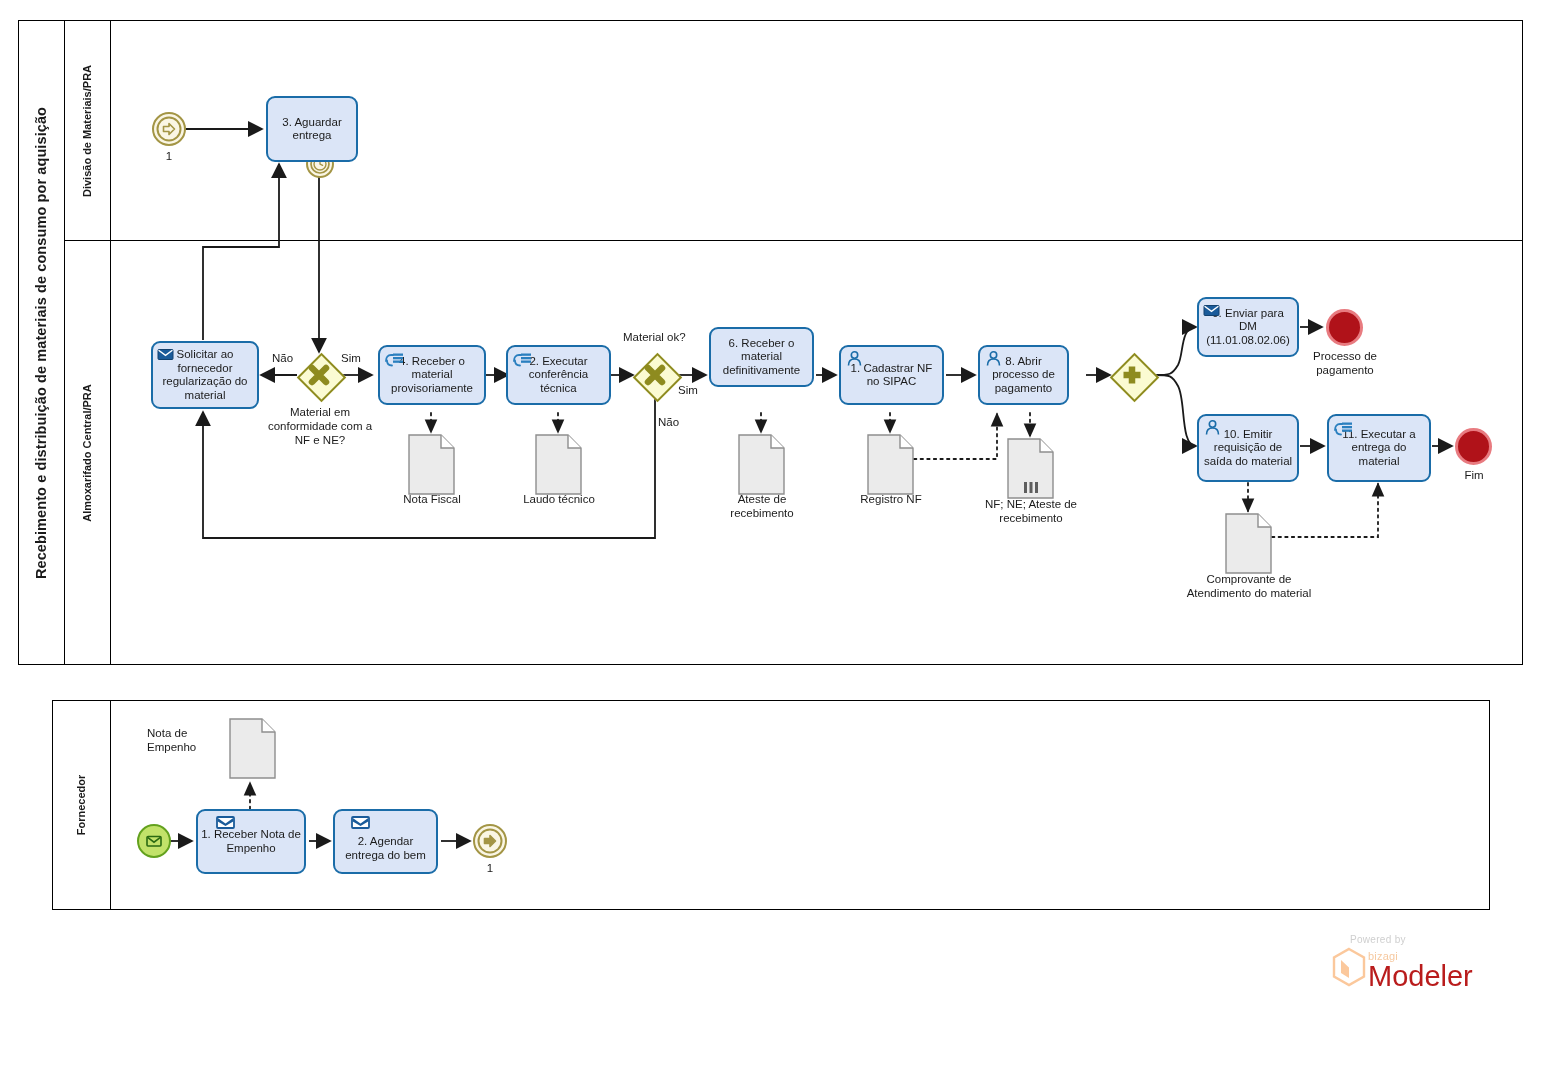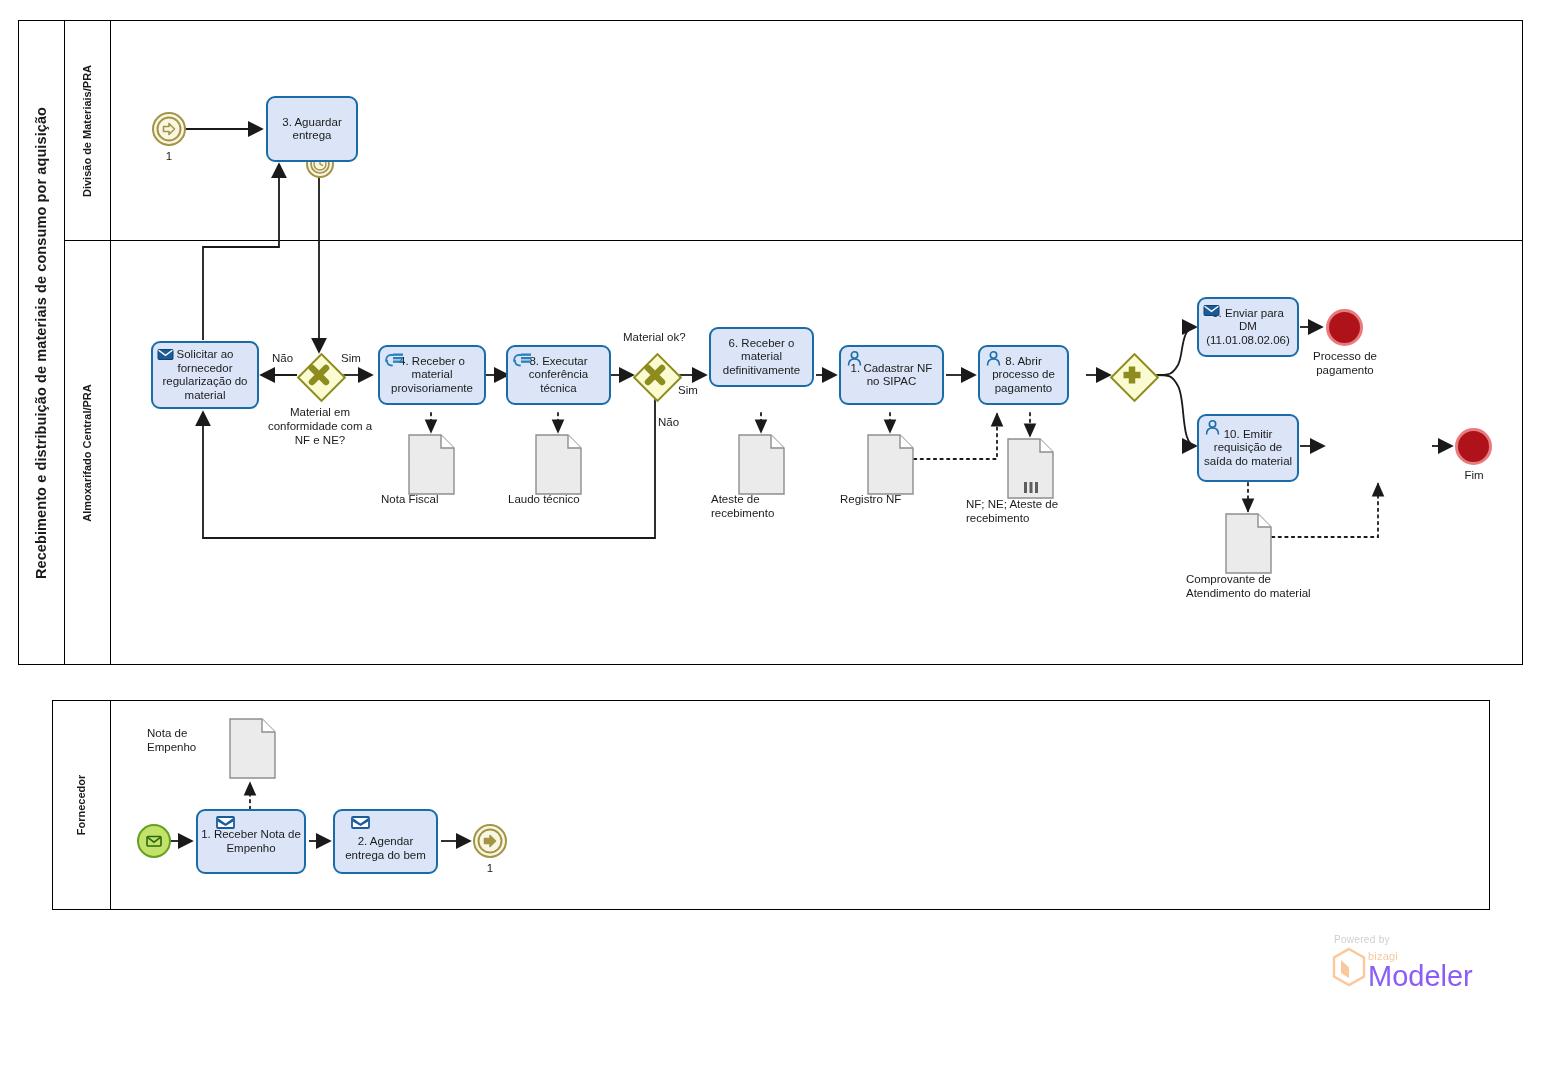--- a/index.html
+++ b/index.html
@@ -29,32 +29,32 @@
            background:#fbfbd2;border:2px solid #8e8b1f;transform:rotate(45deg);}
   .gw .sym{position:absolute;left:0;top:0;right:0;bottom:0;}
 
   
   .ev{position:absolute;border-radius:50%;box-sizing:border-box;}
   .ev .inner{position:absolute;left:0;top:0;right:0;bottom:0;display:flex;align-items:center;justify-content:center;}
 
   
   .dataobj{position:absolute;width:47px;height:61px;}
   .dataobj svg{display:block;}
-  .doclabel{position:absolute;font-size:11.5px;line-height:14px;color:#1b1b1b;}
+  .doclabel{position:absolute;text-align:center;font-size:11.5px;line-height:14px;color:#1b1b1b;}
 
   .flowlbl{position:absolute;font-size:11.5px;line-height:14px;color:#1b1b1b;white-space:nowrap;}
   .evlabel{position:absolute;text-align:center;font-size:11.5px;line-height:14px;color:#1b1b1b;}
 
   svg.edges{position:absolute;left:0;top:0;width:1541px;height:1080px;overflow:visible;pointer-events:none;}
 
   
   .wm{position:absolute;}
   .wm .pb{font-size:10px;color:#cfcfcf;letter-spacing:.3px;}
   .wm .bz{font-size:11px;color:#f6c9a0;letter-spacing:.2px;}
-  .wm .md{font-size:29px;color:#8b5cf6;line-height:29px;}
+  .wm .md{font-size:29px;color:#b91c1c;line-height:29px;}
 </style>
 </head>
 <body>
 
 <div id="root">
 
   <div class="pool" style="left:18px;top:20px;width:1505px;height:645px;">
     <div class="pool-title">
       <span>Recebimento e distribuição de materiais de consumo por aquisição</span>
     </div>
@@ -223,21 +223,21 @@
   <div class="task" style="left:506px;top:345px;width:105px;height:60px;">
     <span class="task-ico">
       <svg width="22" height="18" viewBox="0 0 22 18">
         <path d="M2,11 C2,7 4,5 7,5 L9,5" fill="none" stroke="#2a7fbf" stroke-width="1.8" stroke-linecap="round"></path>
         <path d="M3,10.5 C3,13.5 5,15.5 8,15.5" fill="none" stroke="#2a7fbf" stroke-width="1.8" stroke-linecap="round"></path>
         <rect x="9" y="3.5" width="10" height="2.3" fill="#2a7fbf"></rect>
         <rect x="9" y="7" width="10" height="2.3" fill="#2a7fbf"></rect>
         <rect x="9" y="10.5" width="10" height="2.3" fill="#2a7fbf"></rect>
       </svg>
     </span>
-    <span class="lbl">8. Executar conferência técnica</span>
+    <span class="lbl">2. Executar conferência técnica</span>
   </div>
 
   <div class="task" style="left:709px;top:327px;width:105px;height:60px;">
     <span class="lbl">6. Receber o material definitivamente</span>
   </div>
 
   <div class="task" style="left:839px;top:345px;width:105px;height:60px;">
     <span class="task-ico">
       <svg width="19" height="17" viewBox="0 0 19 17">
         <circle cx="9.5" cy="5" r="3.2" fill="none" stroke="#1a6ca8" stroke-width="1.6"></circle>
@@ -270,20 +270,32 @@
   <div class="task" style="left:1197px;top:414px;width:102px;height:68px;">
     <span class="task-ico">
       <svg width="19" height="17" viewBox="0 0 19 17">
         <circle cx="9.5" cy="5" r="3.2" fill="none" stroke="#1a6ca8" stroke-width="1.6"></circle>
         <path d="M3.5,15.5 C3.5,10.5 6,9 9.5,9 C13,9 15.5,10.5 15.5,15.5" fill="none" stroke="#1a6ca8" stroke-width="1.6"></path>
       </svg>
     </span>
     <span class="lbl">10. Emitir requisição de saída do material</span>
   </div>
 
+  <div class="task" style="left:1327px;top:414px;width:104px;height:68px;">
+    <span class="task-ico">
+      <svg width="22" height="18" viewBox="0 0 22 18">
+        <path d="M2,11 C2,7 4,5 7,5 L9,5" fill="none" stroke="#2a7fbf" stroke-width="1.8" stroke-linecap="round"></path>
+        <path d="M3,10.5 C3,13.5 5,15.5 8,15.5" fill="none" stroke="#2a7fbf" stroke-width="1.8" stroke-linecap="round"></path>
+        <rect x="9" y="3.5" width="10" height="2.3" fill="#2a7fbf"></rect>
+        <rect x="9" y="7" width="10" height="2.3" fill="#2a7fbf"></rect>
+        <rect x="9" y="10.5" width="10" height="2.3" fill="#2a7fbf"></rect>
+      </svg>
+    </span>
+    <span class="lbl">11. Executar a entrega do material</span>
+  </div>
 
   <div class="task" style="left:196px;top:809px;width:110px;height:65px;">
     <span class="task-ico" style="left:18px;top:4px;">
       <svg width="20" height="16" viewBox="0 0 20 16">
         <rect x="1" y="2" width="17" height="11" rx="1" fill="#ffffff" stroke="#1a5b9a" stroke-width="1.8"></rect>
         <path d="M1.8,2.9 L9.5,8.6 L17.2,2.9 L17.2,6.4 L9.5,11 L1.8,6.4 Z" fill="#1a5b9a"></path>
       </svg>
     </span>
     <span class="lbl" style="">1. Receber Nota de Empenho</span>
   </div>
@@ -381,21 +393,21 @@
 
   <div class="dataobj" style="left:229px;top:718px;">
     <svg width="47" height="61" viewBox="0 0 47 61">
       <path d="M1,1 L33,1 L46,14 L46,60 L1,60 Z" fill="#ebebeb" stroke="#8e8e8e" stroke-width="1.4"></path>
       <path d="M33,1 L33,14 L46,14" fill="#ffffff" stroke="#8e8e8e" stroke-width="1.4"></path>
     </svg>
   </div>
   <div class="doclabel" style="left:147px;top:726px;width:76px;text-align:left;">Nota de Empenho</div>
 
   <div class="wm" style="left:1330px;top:934px;width:180px;">
-    <div class="pb" style="margin-left:4px;">Powered by</div>
+    <div class="pb" style="margin-left:20px;">Powered by</div>
     <div style="display:flex;align-items:flex-end;margin-top:2px;">
       <span>
         <svg width="38" height="40" viewBox="0 0 38 40">
           <path d="M19,2 L34,10.5 L34,29.5 L19,38 L4,29.5 L4,10.5 Z" fill="none" stroke="#fbc89c" stroke-width="2.4"></path>
           <path d="M11,13 L19,20.5 L19,31 L11,26 Z" fill="#fbc89c"></path>
         </svg>
       </span>
       <span style="display:flex;flex-direction:column;line-height:1;">
         <span class="bz">bizagi</span>
         <span class="md">Modeler</span>

